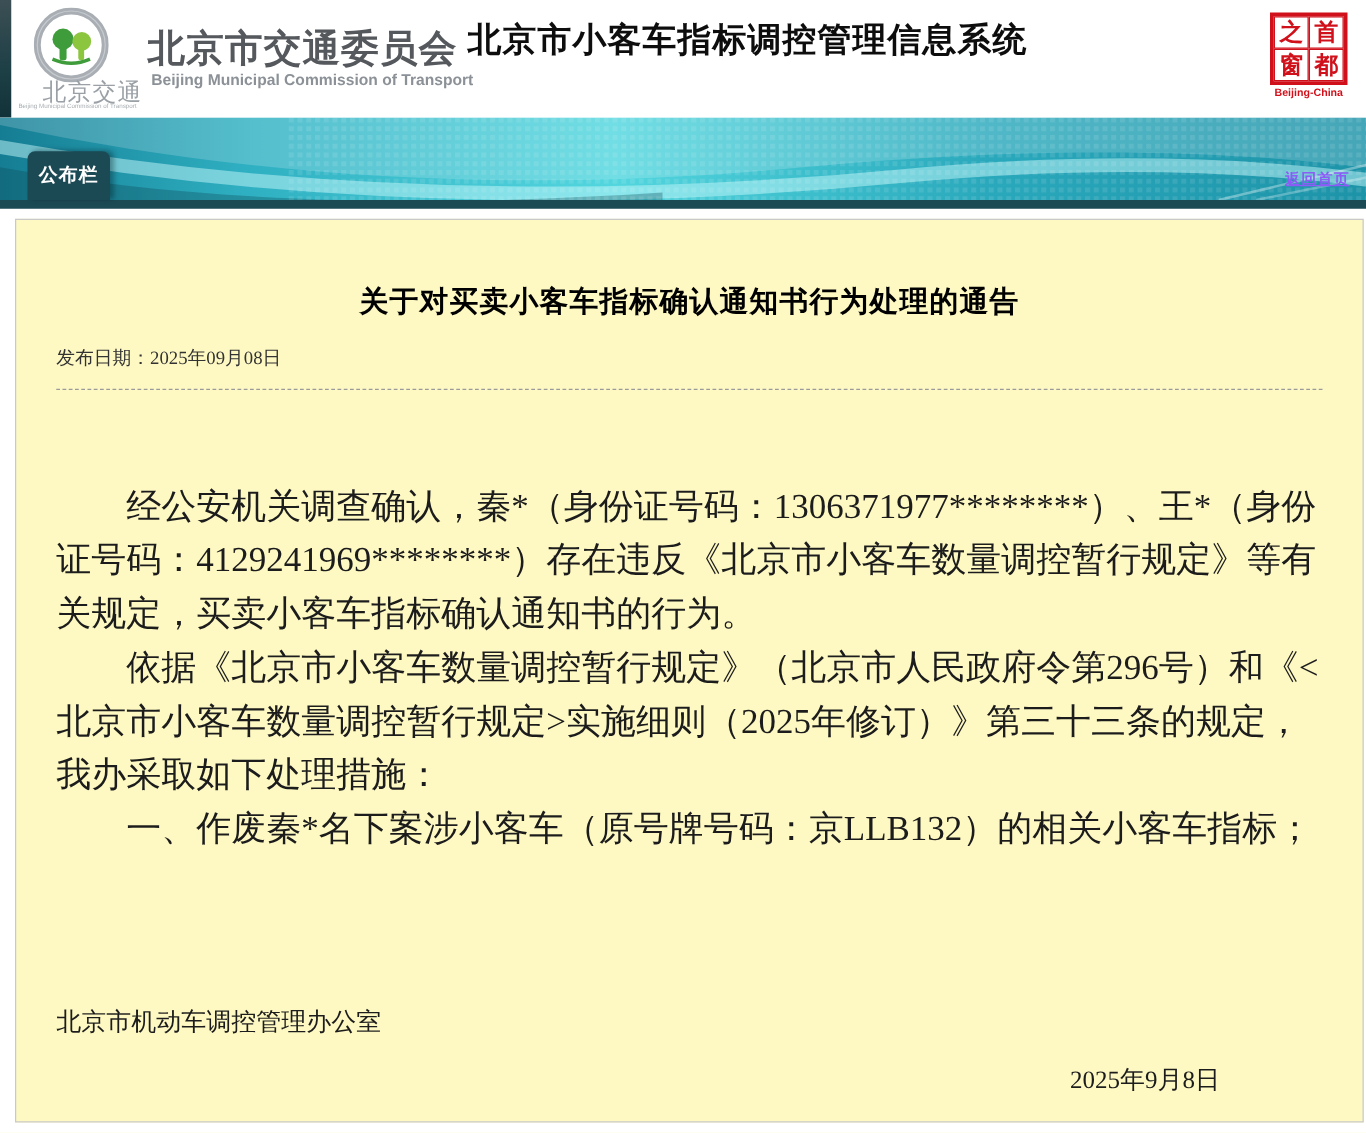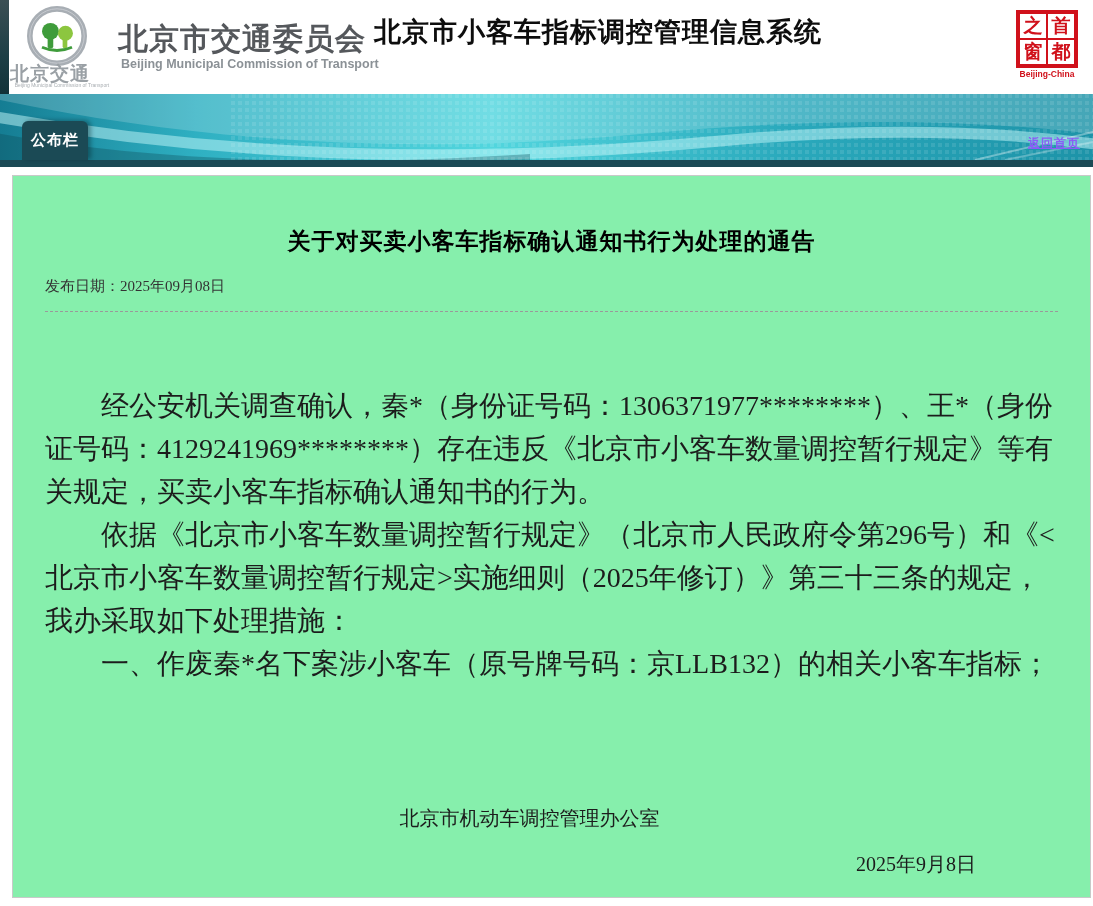--- a/index.html
+++ b/index.html
@@ -5,22 +5,22 @@
   * { margin:0; padding:0; box-sizing:border-box; }
   html,body { background:#ffffff; }
   body { font-family:"Liberation Sans", sans-serif; }
   .page { position:relative; width:1093px; height:906px; background:#fff; overflow:hidden; }
 
   
   .site-header { position:relative; width:1093px; height:94px; background:#fff; }
   .header-left-bar { position:absolute; left:0; top:0; width:9px; height:94px;
       background:linear-gradient(180deg,#3c4f54 0%,#1d3f46 60%,#123239 100%); }
   .emblem { position:absolute; left:27px; top:6px; width:60px; height:60px; }
-  .logo-wordmark { position:absolute; left:10px; top:61px; width:104px; text-align:left;
-      font-size:19px; font-weight:bold; color:#9aa0a5; letter-spacing:1px; }
+  .logo-wordmark { position:absolute; left:10px; top:61px; width:104px; text-align:right;
+      font-size:19px; font-weight:normal; color:#9aa0a5; letter-spacing:1px; }
   .logo-english { position:absolute; left:10px; top:82px; width:104px; text-align:center;
       font-size:5px; color:#a9aeb2; white-space:nowrap; overflow:hidden; }
   .commission-title { position:absolute; left:118px; top:19px; font-size:30px; font-weight:bold;
       color:#55585c; letter-spacing:1px; white-space:nowrap; }
   .commission-sub { position:absolute; left:121px; top:57px; font-size:12.5px; font-weight:bold;
       color:#8b9196; white-space:nowrap; }
   .system-title { position:absolute; left:374px; top:14px; font-size:27px; font-weight:bold;
       color:#0d0d0d; letter-spacing:1px; white-space:nowrap; }
 
   .seal { position:absolute; right:15px; top:10px; width:62px; cursor:pointer; }
@@ -37,31 +37,31 @@
   .bulletin-tab { position:absolute; left:22px; bottom:0; width:66px; height:39px;
       background:#1b4a55; border-radius:6px 6px 0 0; box-shadow:3px -1px 4px rgba(0,20,25,.35);
       display:flex; align-items:center; justify-content:center; cursor:pointer; z-index:3;text-align:center; }
   .bulletin-tab span { color:#fff; font-size:15px; font-weight:bold; letter-spacing:1px; }
   .home-link { position:absolute; right:13px; bottom:8px; color:#8b5cf6; font-size:12px;
       font-weight:bold; text-decoration:underline; letter-spacing:1px; z-index:3; cursor:pointer; }
   .dark-strip { width:1093px; height:7px; background:#1b4a55; }
 
   
   .notice-panel { position:absolute; left:12px; top:175px; width:1079px; height:723px;
-      background:#86efac; border:1px solid #c9c9c9; padding:0 32px; }
+      background:#fef9c3; border:1px solid #c9c9c9; padding:0 32px; }
   .notice-title { margin-top:50px; text-align:center; font-size:23px; font-weight:bold;
       color:#000; letter-spacing:1px; font-family:"Liberation Sans", sans-serif; }
   .publish-date { margin-top:20px; text-align:left; font-size:15px; color:#333;
       font-family:"Liberation Serif", serif; }
   .dashed-divider { border:none; border-top:1px dashed #9a9a9a; margin-top:15px; }
 
   .notice-body { margin-top:72px; font-family:"Liberation Serif", serif; font-size:28px;
       color:#1c1c1c; line-height:43px; }
   .notice-body p { text-indent:2em; }
-  .signature { margin-top:112px; text-align:center; padding-right:44px;
+  .signature { margin-top:112px; text-align:left; padding-right:44px;
       font-family:"Liberation Serif", serif; font-size:20px; color:#1c1c1c; line-height:43px; }
   .signature-date { margin-top:3px; text-align:right; padding-right:82px;
       font-family:"Liberation Serif", serif; font-size:20px; color:#1c1c1c; line-height:43px; }
 </style>
 </head>
 <body>
 
 <div class="page">
 
   <header class="site-header">

